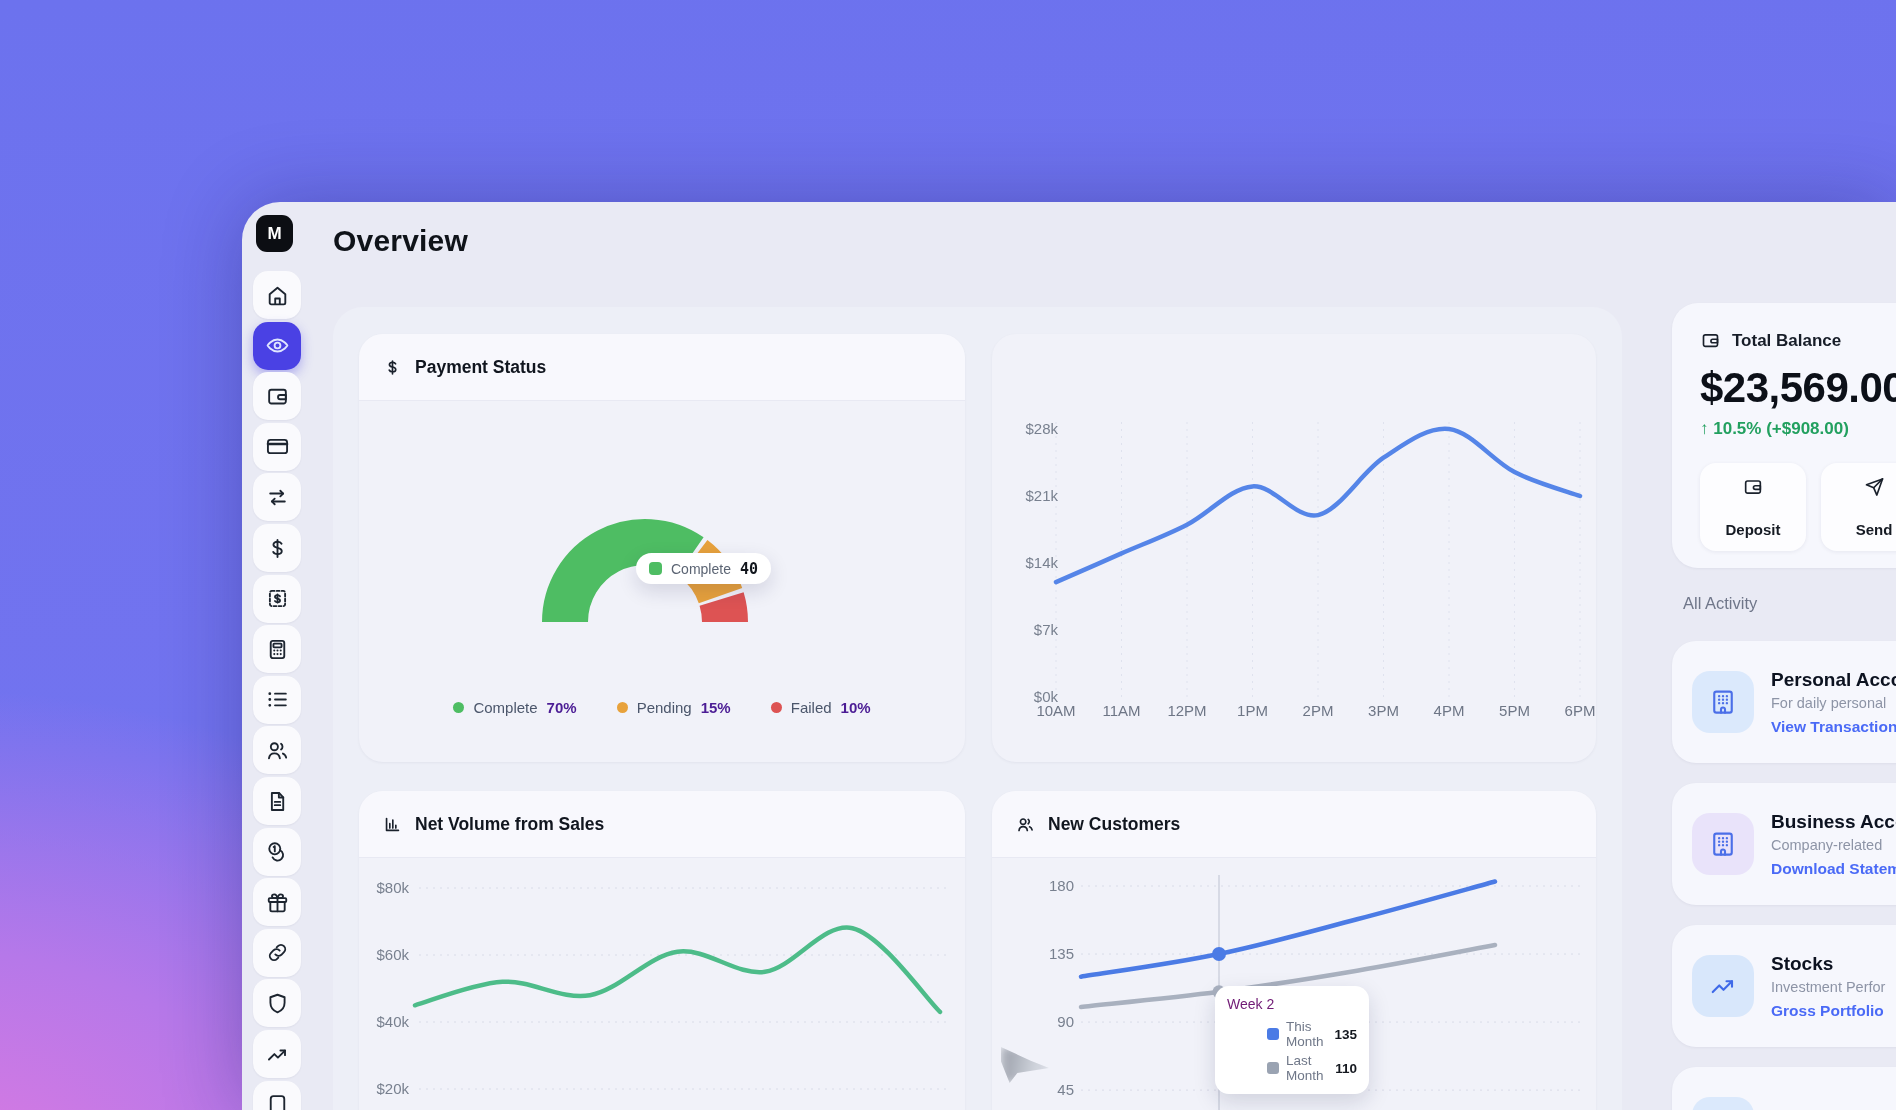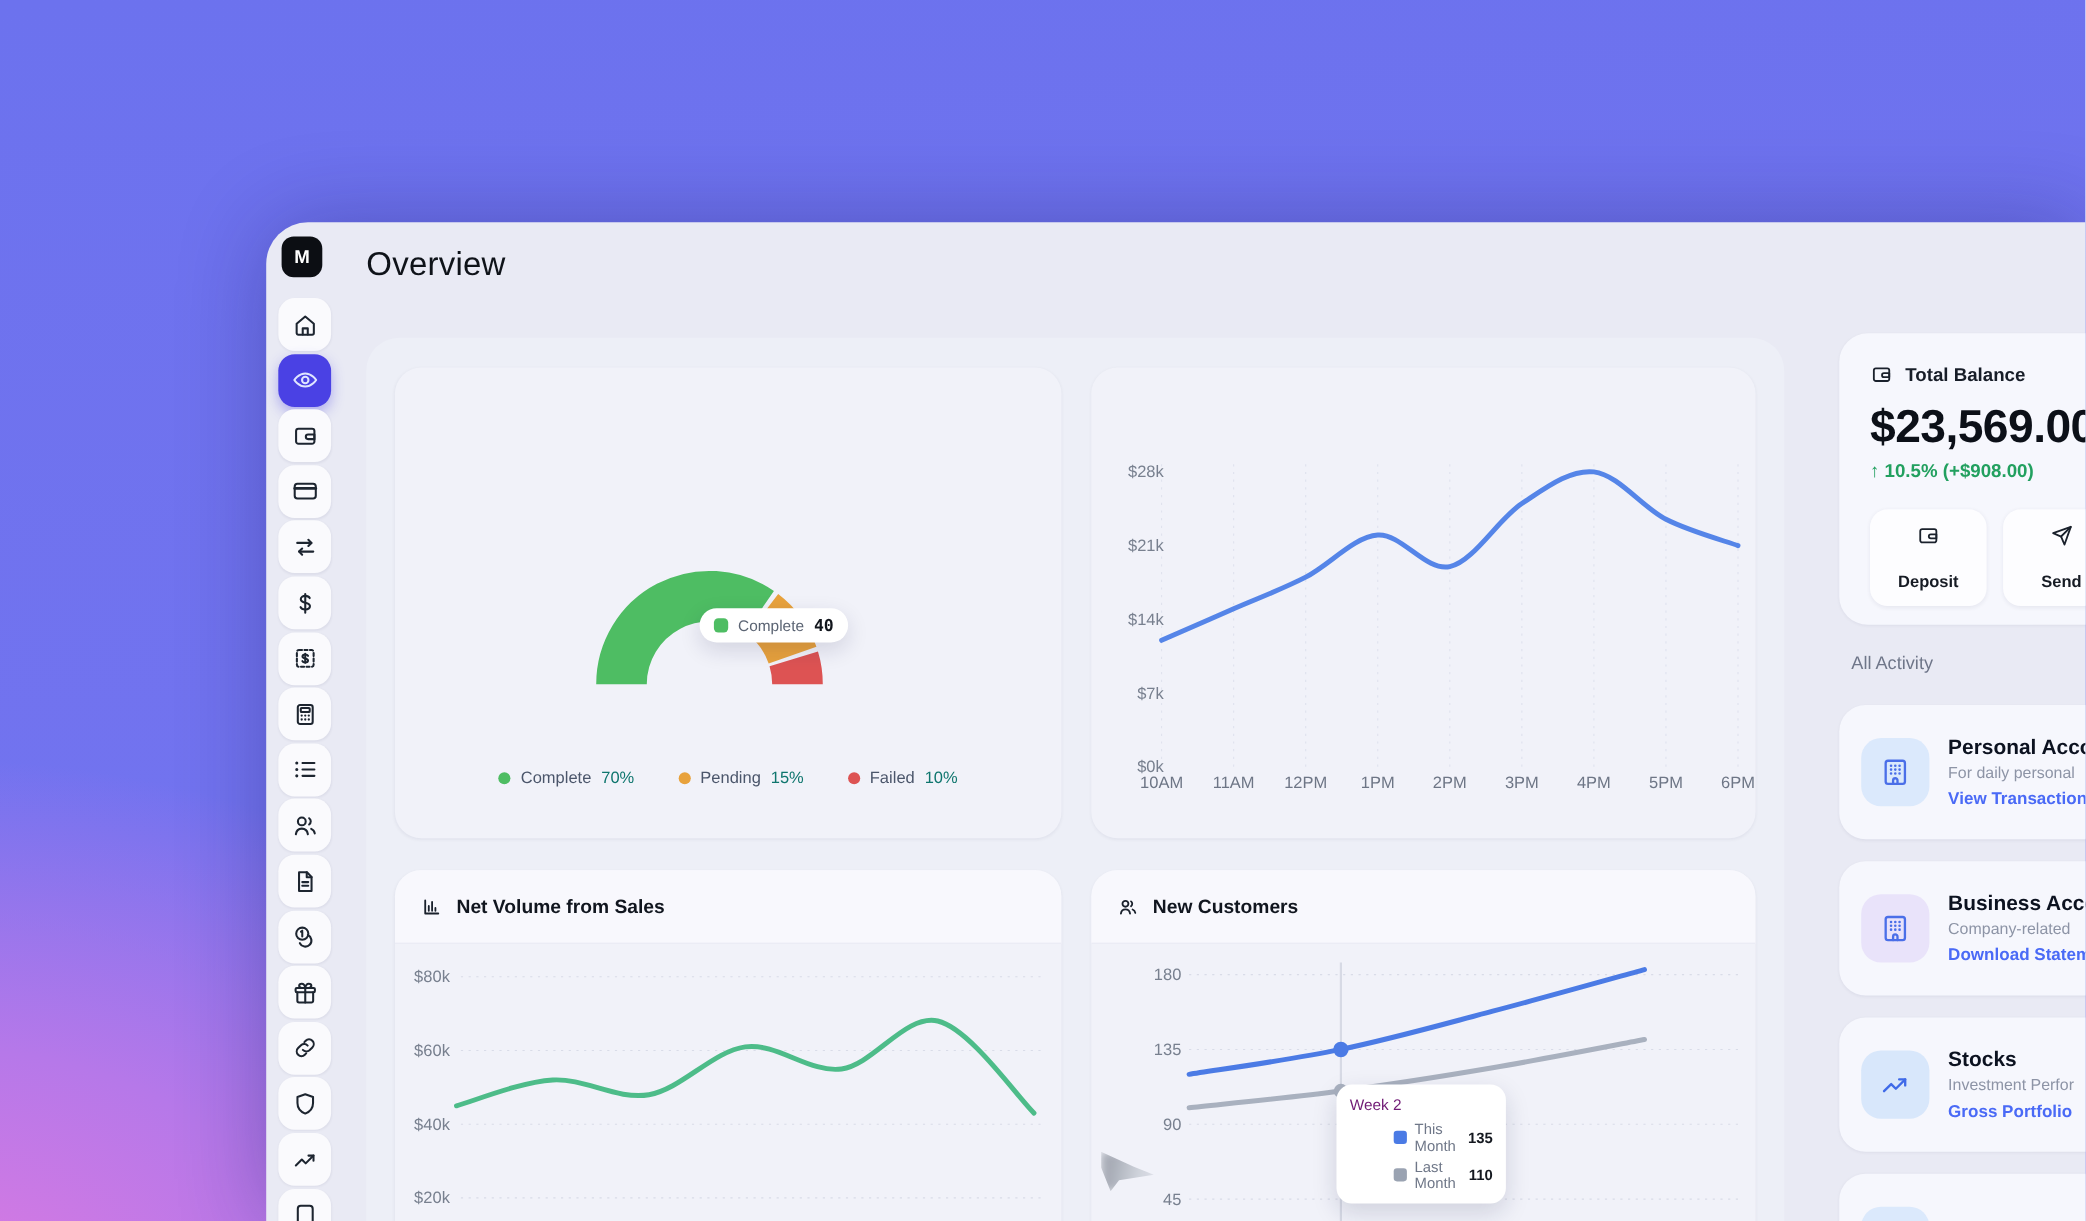--- a/index.html
+++ b/index.html
@@ -7,21 +7,21 @@
        -webkit-font-smoothing:antialiased;}
   .stage{position:relative;width:1896px;height:1110px;overflow:hidden;
     background:
       radial-gradient(1150px 820px at -3% 108%, #df7ae0 0%, #b678e9 30%, rgba(128,114,240,0) 62%),
       linear-gradient(176deg,#6c72ee 0%,#7273ef 62%,#8374f1 100%);}
   
   .panel{position:absolute;left:242px;top:202px;width:1654px;height:908px;background:#e9eaf4;
          border-top-left-radius:38px;box-shadow:0 0 80px rgba(24,24,92,.32);}
   .logo{position:absolute;left:14px;top:13px;width:37px;height:37px;border-radius:11px;background:#0c0e13;
         color:#fff;font-size:17px;font-weight:800;display:flex;align-items:center;justify-content:center;}
-  .page-title{position:absolute;left:91px;top:22px;font-size:30px;font-weight:400;color:#0f1319;letter-spacing:.2px;}
+  .page-title{position:absolute;left:91px;top:22px;font-size:30px;font-weight:700;color:#0f1319;letter-spacing:.2px;}
   
   .sbtn{position:absolute;left:11px;width:48px;height:48px;border-radius:15px;background:#fafafd;color:#1d2530;
         display:flex;align-items:center;justify-content:center;box-shadow:0 1px 2px rgba(22,26,64,.05);cursor:pointer;}
   .sbtn.active{background:#4a41e4;color:#dfe5ff;box-shadow:0 5px 12px rgba(74,65,228,.38);}
   .sbtn svg{display:block;}
   
   .charts{position:absolute;left:91px;top:105px;width:1289px;height:1010px;background:#edeff7;border-radius:30px;}
   .ccard{position:absolute;background:#f1f2f9;border-radius:24px;overflow:hidden;box-shadow:0 1px 3px rgba(22,26,64,.05);}
   .chead{height:66px;background:#f8f8fd;border-bottom:1px solid #e8e9f3;display:flex;align-items:center;gap:13px;
          padding:0 24px;font-size:17.5px;font-weight:700;color:#11161f;}
@@ -36,21 +36,21 @@
   .gauge-wrap{position:absolute;left:181px;top:117px;width:210px;height:112px;}
   .ps-tooltip{position:absolute;left:277px;top:153px;height:31px;padding:0 13px;border-radius:16px;background:#fff;
       display:flex;align-items:center;gap:9px;box-shadow:0 7px 20px rgba(20,24,70,.14);white-space:nowrap;}
   .ps-sq{width:13px;height:13px;border-radius:4px;}
   .ps-lb{font-size:14px;color:#5b6473;}
   .ps-vl{font-size:15px;font-weight:700;color:#11151c;font-family:"DejaVu Sans Mono",monospace;}
   .legend{position:absolute;left:0;right:0;top:299px;display:flex;justify-content:center;gap:40px;align-items:center;}
   .lg-item{display:flex;align-items:center;gap:9px;}
   .lg-dot{width:11px;height:11px;border-radius:50%;}
   .lg-label{font-size:15px;color:#4b566b;}
-  .lg-val{font-size:15px;font-weight:400;color:#0f766e;}
+  .lg-val{font-size:15px;font-weight:700;color:#4c1d95;}
   
   .nct{position:absolute;left:223px;top:129px;width:130px;border-radius:14px;background:#fff;padding:10px 12px 11px;
        box-shadow:0 8px 22px rgba(20,24,70,.15);}
   .nct-title{font-size:14px;font-weight:400;color:#701a75;margin-bottom:7px;}
   .nct-row{display:flex;align-items:center;gap:7px;margin-top:4px;padding-left:40px;}
   .nct-sq{width:12px;height:12px;border-radius:3px;flex:none;}
   .nct-lb{font-size:13.5px;color:#6f7788;}
   .nct-vl{font-size:13.5px;font-weight:700;color:#14181f;margin-left:auto;}
   .cursor-artifact{position:absolute;left:9px;top:190px;width:48px;height:36px;filter:blur(4px);opacity:.5;
        background:linear-gradient(100deg,#5d6572 20%,#b7bdc7 75%);
@@ -236,20 +236,29 @@
             <svg xmlns="http://www.w3.org/2000/svg" width="25" height="25" viewBox="0 0 24 24" fill="none" stroke="currentColor" stroke-width="1.8" stroke-linecap="round" stroke-linejoin="round">
               <rect x="5.5" y="4" width="13" height="17" rx="2.6"></rect>
             </svg>
           </span>
         </div>
       </div>
 
     <div class="charts">
 
       <div class="ccard" style="left:26px;top:27px;width:606px;height:428px;">
+        <div class="chead">
+          <span class="chicon">
+              <svg xmlns="http://www.w3.org/2000/svg" width="19" height="19" viewBox="0 0 24 24" fill="none" stroke="currentColor" stroke-width="2.1" stroke-linecap="round" stroke-linejoin="round">
+                <path d="M12 3.8v16.4"></path>
+                <path d="M15.9 7.4c-.6-1.2-2.1-1.9-3.9-1.9-2.2 0-3.9 1.1-3.9 2.9 0 4 8 2 8 6 0 1.9-1.8 3-4.1 3-2 0-3.6-.8-4.1-2.1"></path>
+              </svg>
+            </span>
+          <span>Payment Status</span>
+        </div>
         <div class="cbody">
           <div class="gauge-wrap">
             <svg id="gauge-svg" width="210" height="112" viewBox="0 0 210 112">
                 <path d="M25.0 105.0 A 80 80 0 0 1 150.5 39.2" stroke="#4ebd63" stroke-width="46" fill="none"></path>
                 <path d="M153.5 41.4 A 80 80 0 0 1 180.5 78.6" stroke="#e8a23c" stroke-width="46" fill="none"></path>
                 <path d="M181.6 82.0 A 80 80 0 0 1 185.0 105.0" stroke="#dd5353" stroke-width="46" fill="none"></path>
               </svg>
           </div>
           <div class="ps-tooltip">
             <span class="ps-sq" id="ps-sq" style="background: rgb(78, 189, 99);"></span>

